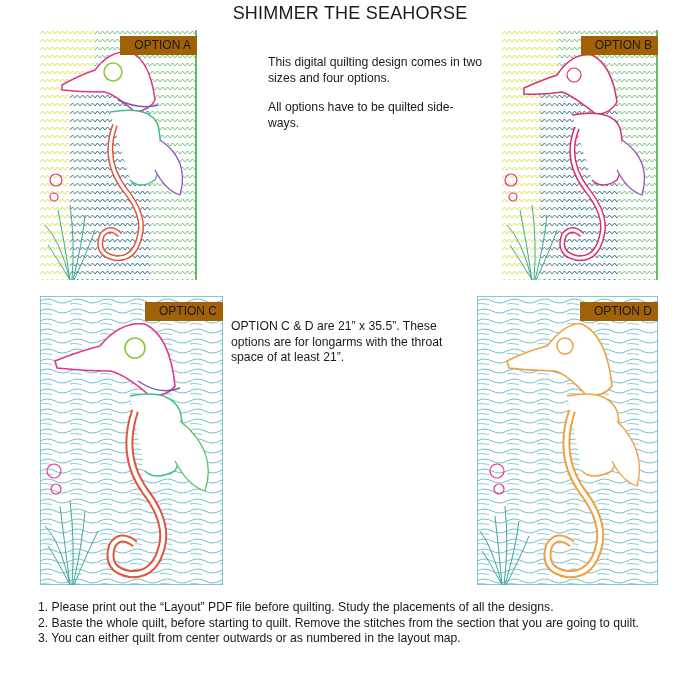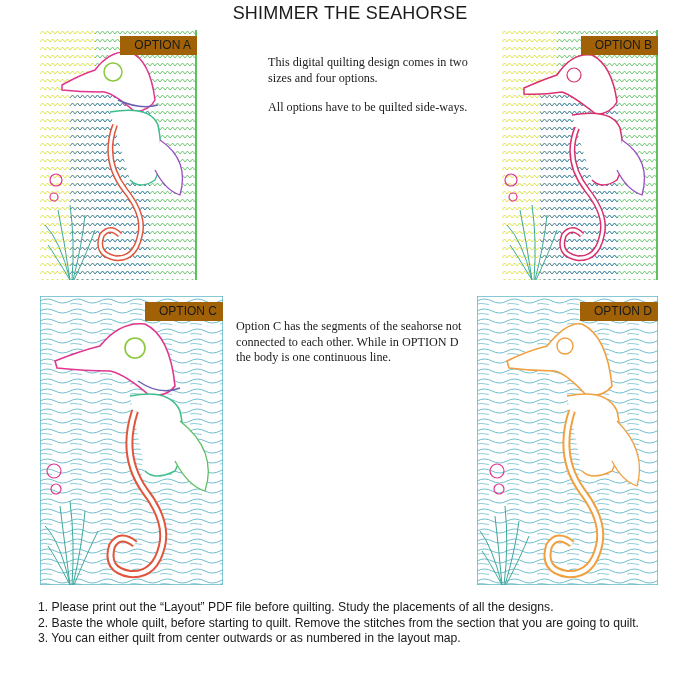--- a/index.html
+++ b/index.html
@@ -4,21 +4,21 @@
 <style>
   html, body { margin: 0; padding: 0; background: #ffffff; }
   body { width: 700px; height: 700px; position: relative; overflow: hidden;
          font-family: "Liberation Sans", "DejaVu Sans", sans-serif; color: #1a1a1a; }
   .title { position: absolute; left: 0; top: 3px; width: 700px; text-align: center;
            font-size: 18px; letter-spacing: 0.2px; }
   .panel { position: absolute; overflow: hidden; background: #fff; }
   .panel svg { position: absolute; left: 0; top: 0; }
   .panel-label { position: absolute; background: #a16207; font-size: 12px; padding: 2px 6px 3px 14px;
                  right: 0; top: 6px; }
-  .text-block { position: absolute; font-size: 12.2px; line-height: 15.5px; font-family: Liberation Serif, serif; }
+  .text-block { position: absolute; font-size: 12.2px; line-height: 15.5px; }
   .text-block p { margin: 0 0 14px 0; }
   #pA { left: 40px; top: 30px; width: 157px; height: 250px; }
   #pB { left: 502px; top: 30px; width: 156px; height: 250px; }
   #pC { left: 40px; top: 296px; width: 183px; height: 289px; text-align: right; }
   #pD { left: 477px; top: 296px; width: 181px; height: 289px; text-align: center; }
   #intro { left: 268px; top: 55px; width: 215px; }
   #cd { left: 231px; top: 319px; width: 240px; }
   #cd .p2 { margin-left: 5px; }
   .reco { position: absolute; left: 38px; top: 600px; width: 650px; font-size: 12.2px; line-height: 15.5px; }
   .reco div { margin: 0; }
@@ -155,20 +155,20 @@
   </svg>
   <div class="panel-label">OPTION D</div>
 </div>
 
 <div class="text-block" id="intro">
   <p>This digital quilting design comes in two sizes and four options.</p>
   <p>All options have to be quilted side-ways.</p>
 </div>
 
 <div class="text-block" id="cd">
-  <p class="p2">Option C has the segments of the seahorse  not connected to each other. While in OPTION D the body is one continuous line.</p>
+  <p>OPTION C &amp; D are 21” x 35.5”. These options are for longarms with the throat space of at least 21”.</p>
 </div>
 
 <div class="reco">
   <div>1. Please print out the “Layout” PDF file before quilting. Study the placements of all the designs.</div>
   <div>2. Baste the whole quilt, before starting to quilt. Remove the stitches from the section that you are going to quilt.</div>
   <div>3. You can either quilt from center outwards or as numbered in the layout map.</div>
 </div>
 
 </body></html>

